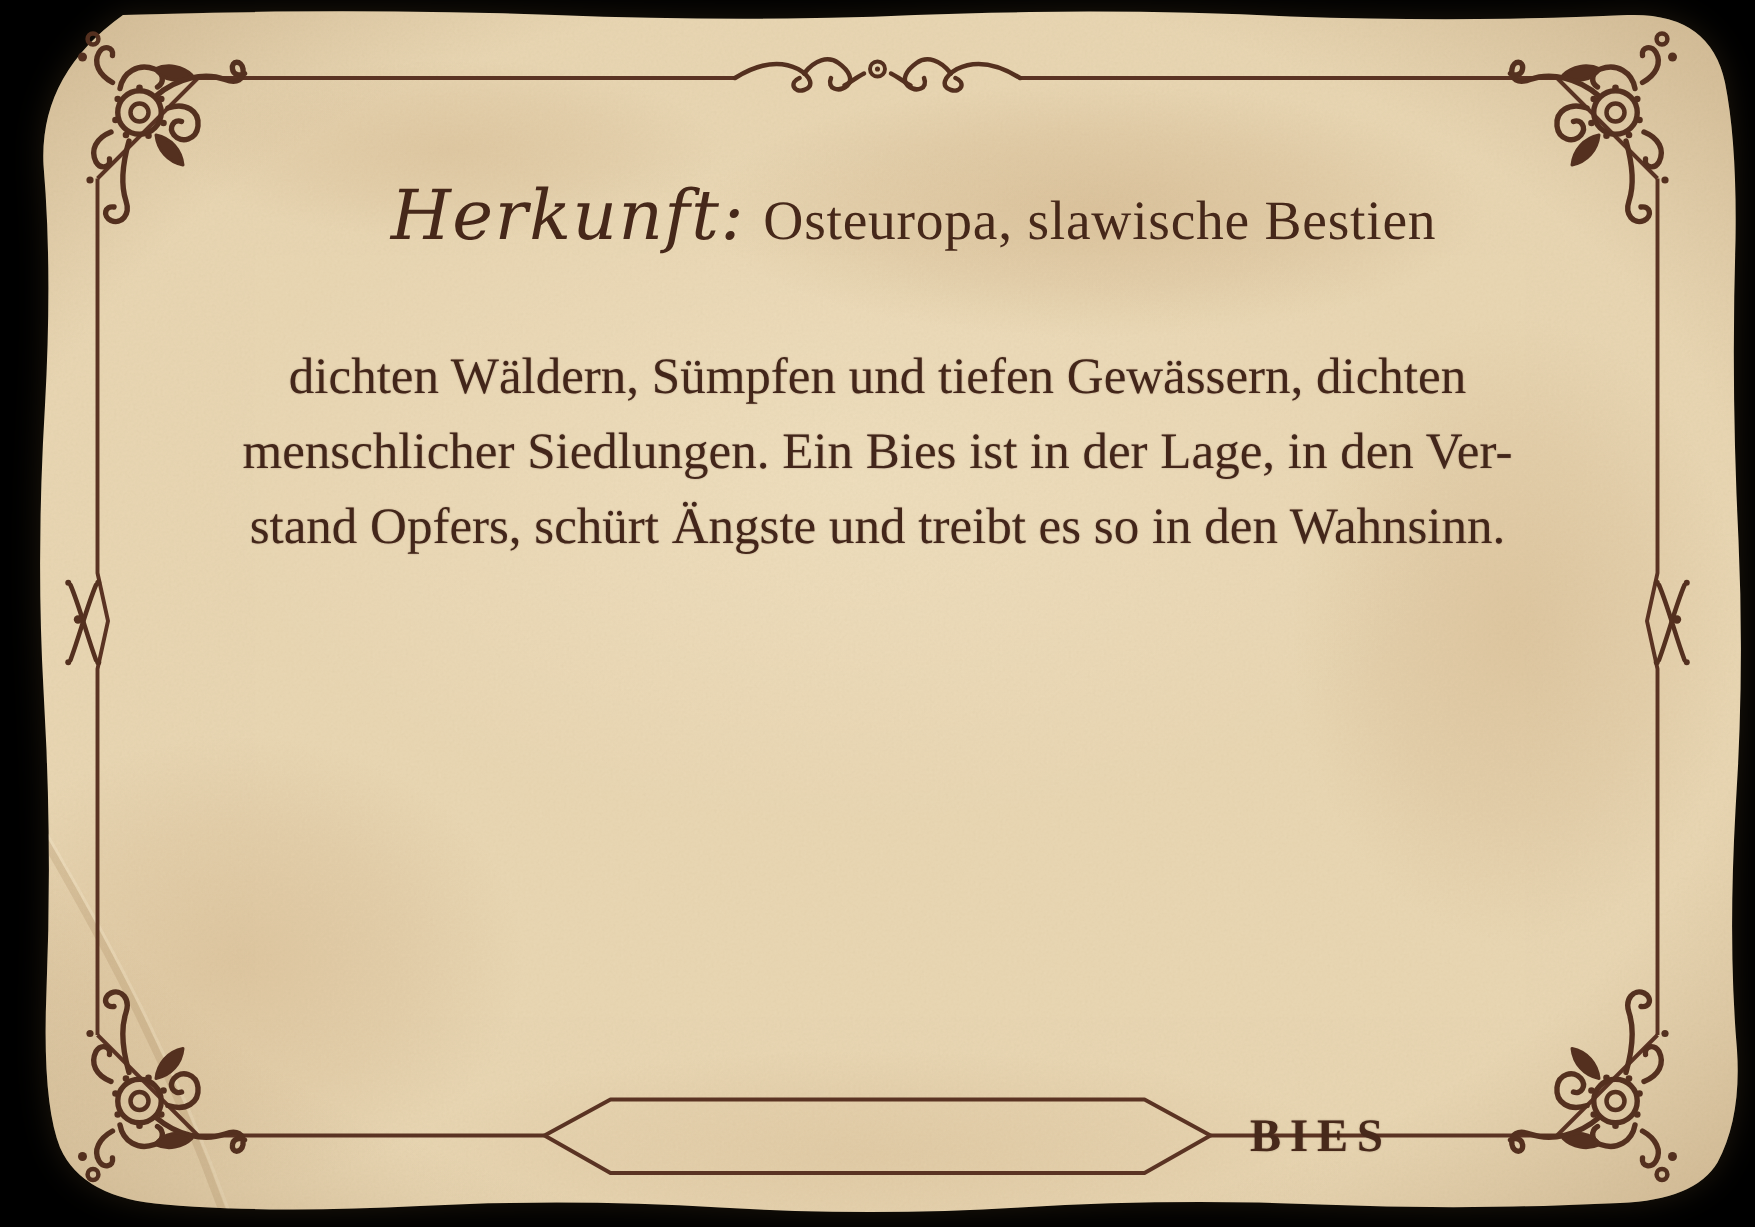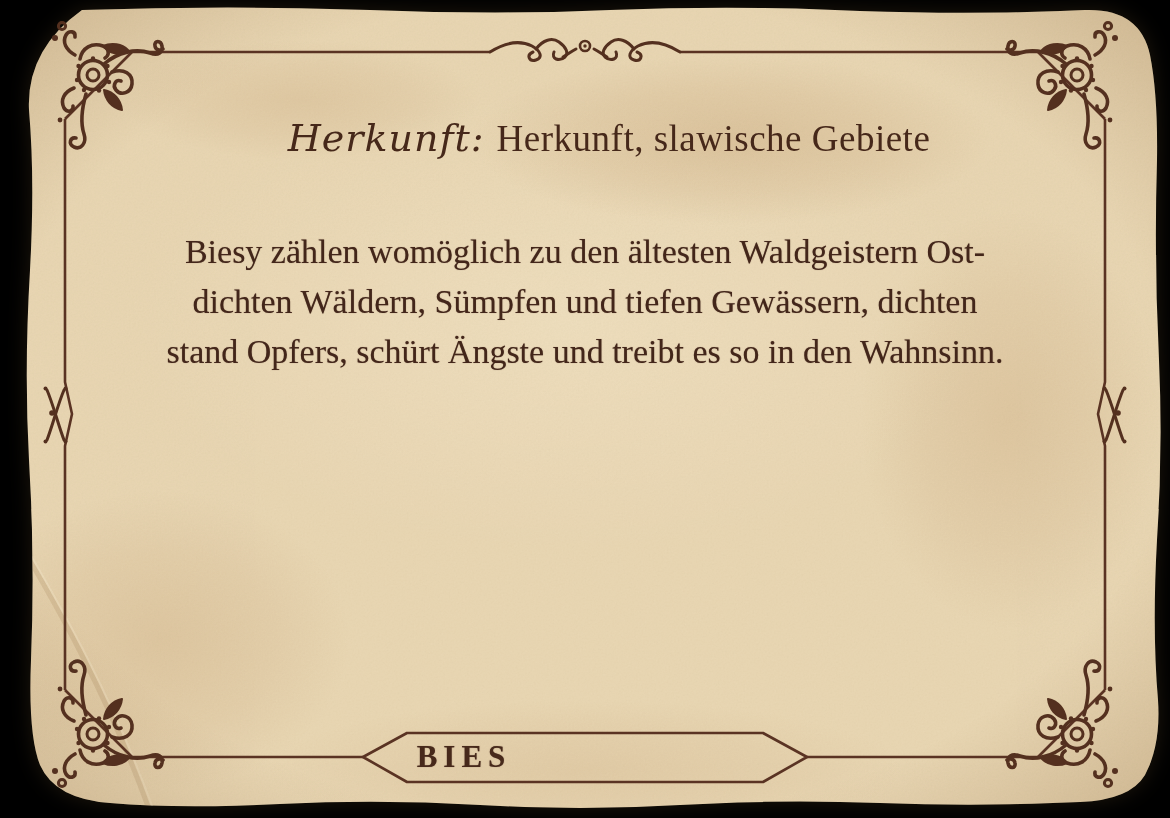--- a/index.html
+++ b/index.html
@@ -13,21 +13,21 @@
   .stage svg { position: absolute; inset: 0; }
 
   .origin-line {
     position: absolute; top: 116px; left: 0; width: 1170px;
     text-align: center; color: #46281a;
     white-space: nowrap;
   }
   .origin-label {
     font-family: "DejaVu Serif", serif;
     font-style: italic;
-    font-size: 38px;
+    font-size: 46px;
     letter-spacing: 1px;
     margin-right: 12px;
     margin-left: 48px;
   }
   .origin-value {
     font-family: "Liberation Serif", serif;
     font-size: 37px;
     letter-spacing: 0.5px;
   }
 
@@ -35,21 +35,21 @@
     position: absolute; top: 227px; left: 88px; width: 994px;
     text-align: center;
     font-size: 34px; line-height: 50px;
     color: #43261a;
     text-shadow: 0 0 1px rgba(67,38,26,0.45);
   }
   .lore-line { white-space: nowrap; }
 
   .card-title {
     position: absolute; top: 736px; left: 0; width: 928px;
-    text-align: center;
+    text-align: right;
     font-size: 31px; line-height: 42px;
     font-weight: bold;
     letter-spacing: 6px;
     color: #47291b;
     text-shadow: 0 0 1px rgba(71,41,27,0.5);
   }
 </style>
 </head>
 <body>
 
@@ -174,24 +174,24 @@
 
     <use href="#cornerOrn"></use>
     <use href="#cornerOrn" transform="translate(1170,0) scale(-1,1)"></use>
     <use href="#cornerOrn" transform="translate(0,809) scale(1,-1)"></use>
     <use href="#cornerOrn" transform="translate(1170,809) scale(-1,-1)"></use>
 
     <path d="M 363,757 L 407,733 H 763 L 807,757 L 763,782 H 407 Z" fill="none" stroke="#5a3323" stroke-width="2.6" stroke-linejoin="round"></path>
   </svg>
 
   <div class="origin-line">
-    <span class="origin-label">Herkunft:</span><span class="origin-value">Herkunft, slawische Gebiete</span>
+    <span class="origin-label">Herkunft:</span><span class="origin-value">Osteuropa, slawische Bestien</span>
   </div>
 
   <div class="lore-text">
-    <div class="lore-line">Biesy zählen womöglich zu den ältesten Waldgeistern Ost-</div>
     <div class="lore-line">dichten Wäldern, Sümpfen und tiefen Gewässern, dichten</div>
+    <div class="lore-line">menschlicher Siedlungen. Ein Bies ist in der Lage, in den Ver-</div>
     <div class="lore-line">stand Opfers, schürt Ängste und treibt es so in den Wahnsinn.</div>
   </div>
 
   <div class="card-title">BIES</div>
 
 </div>
 
 </body></html>

